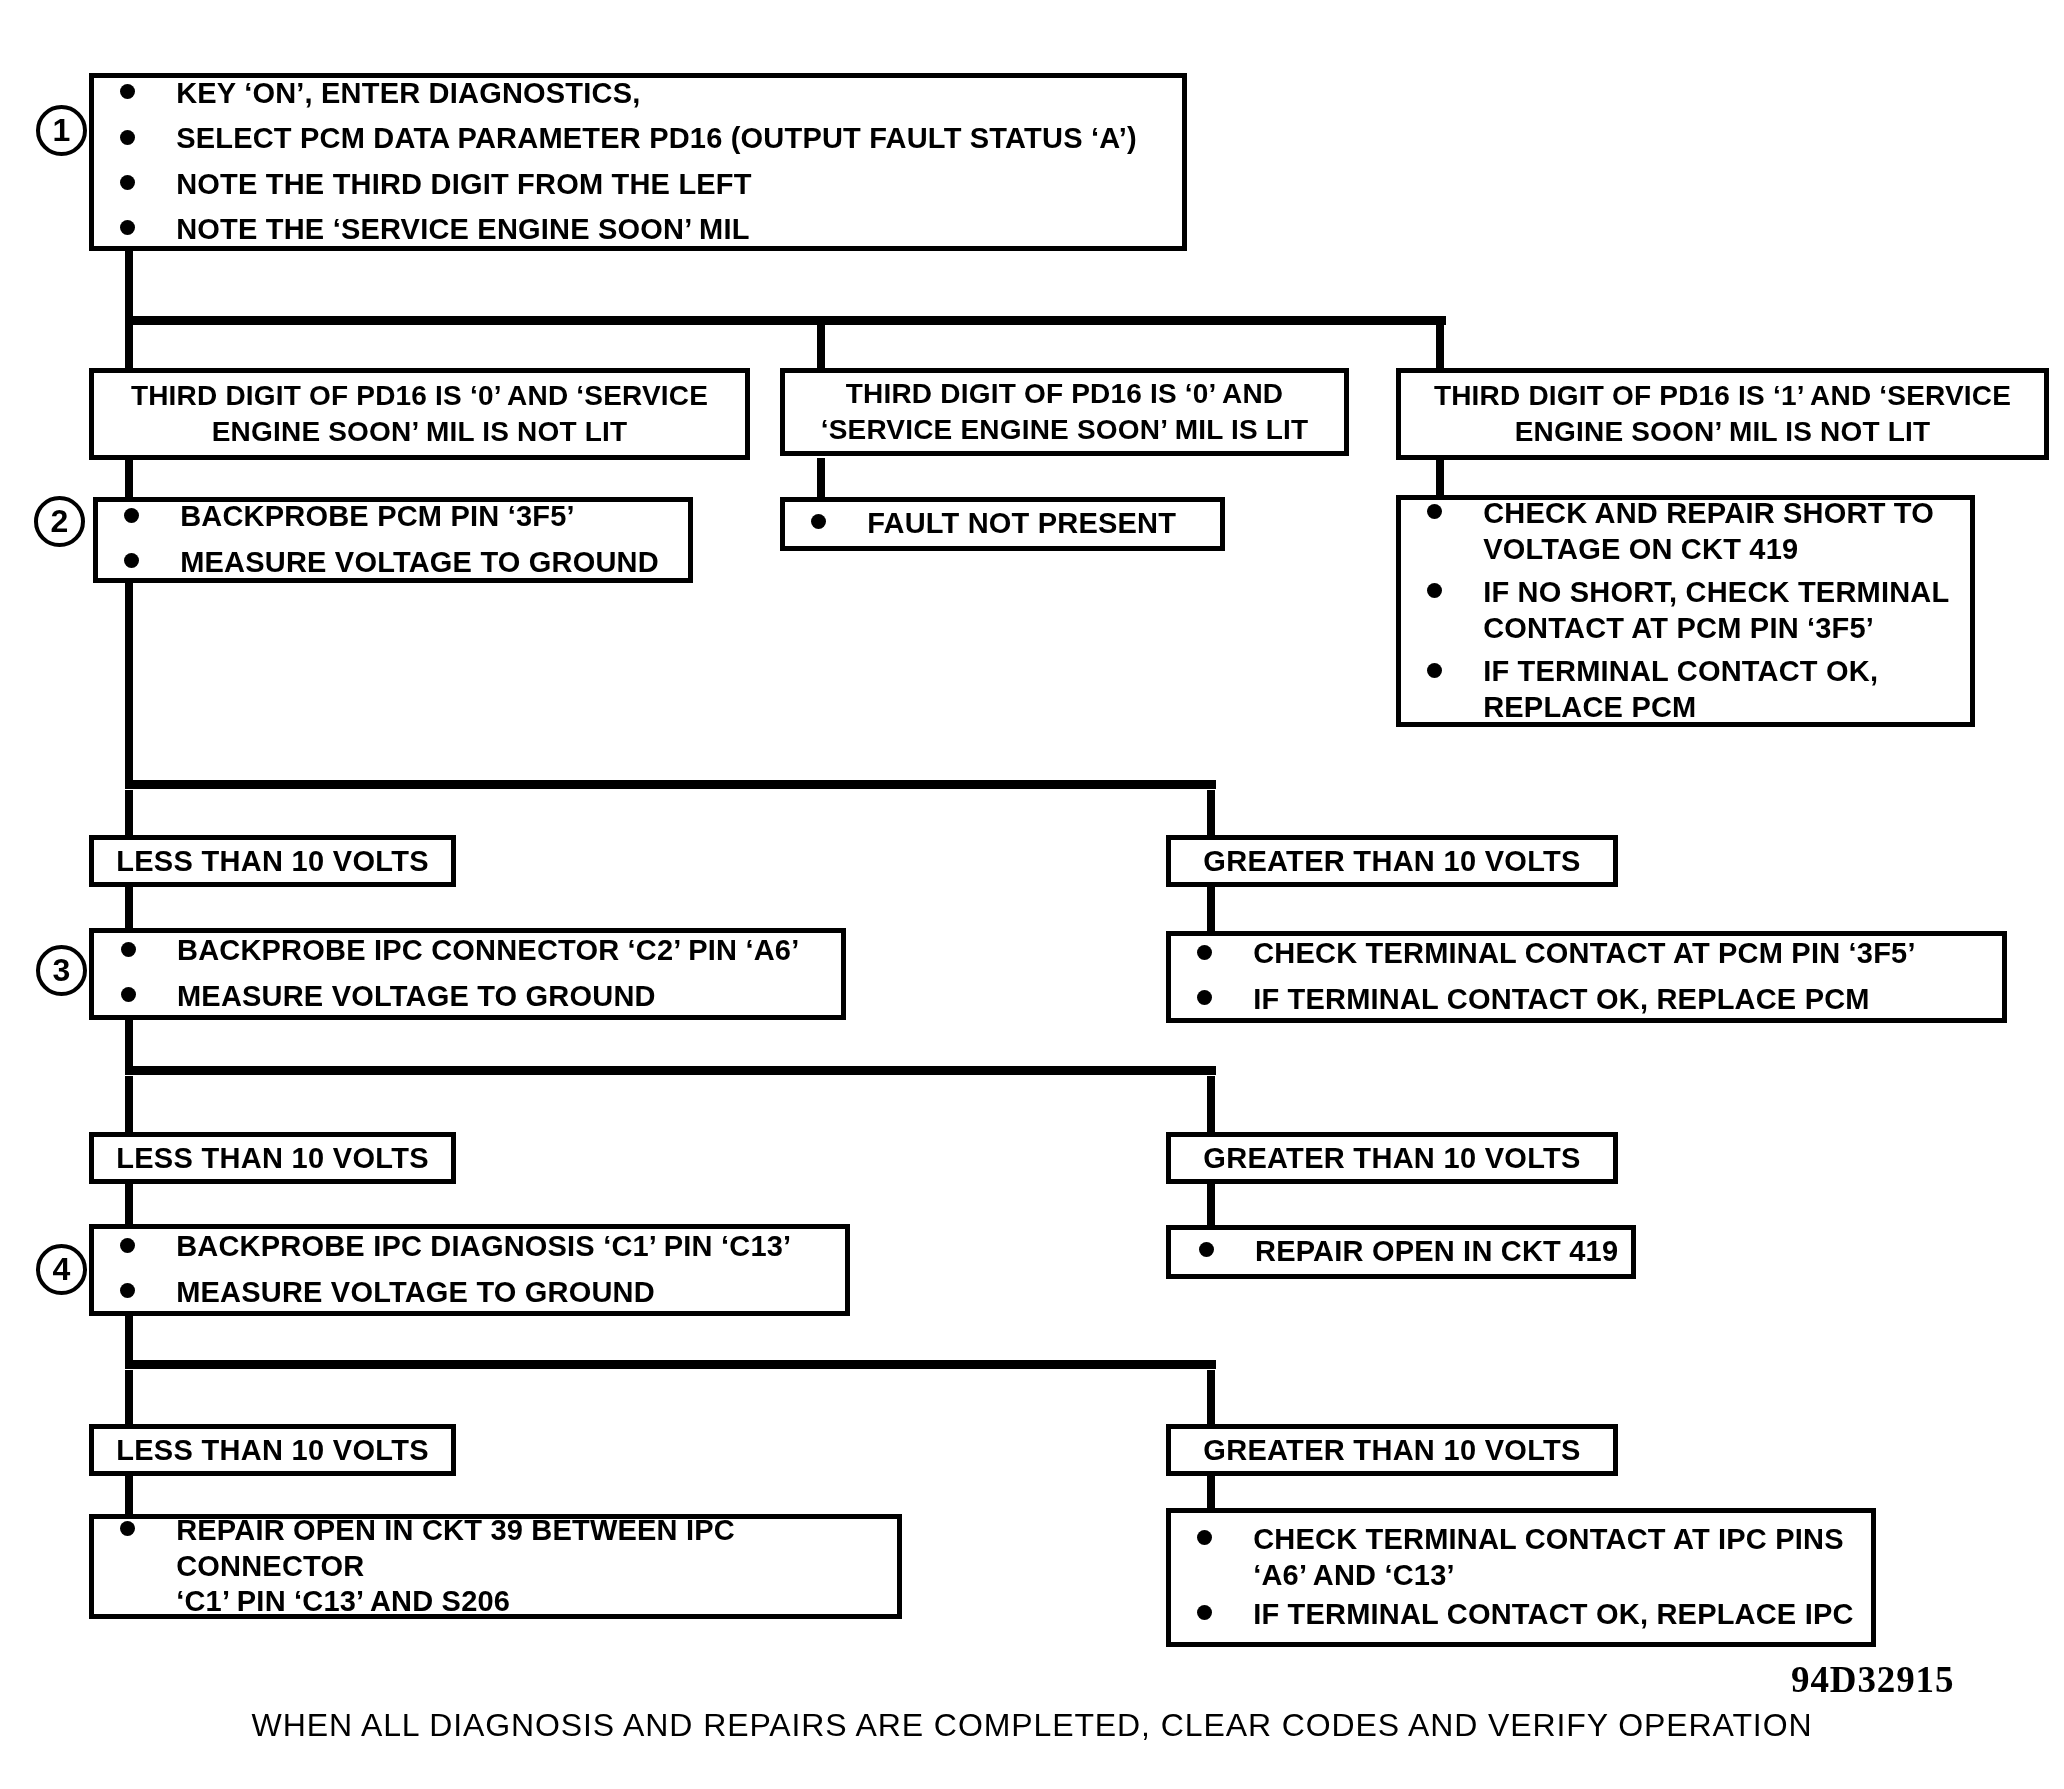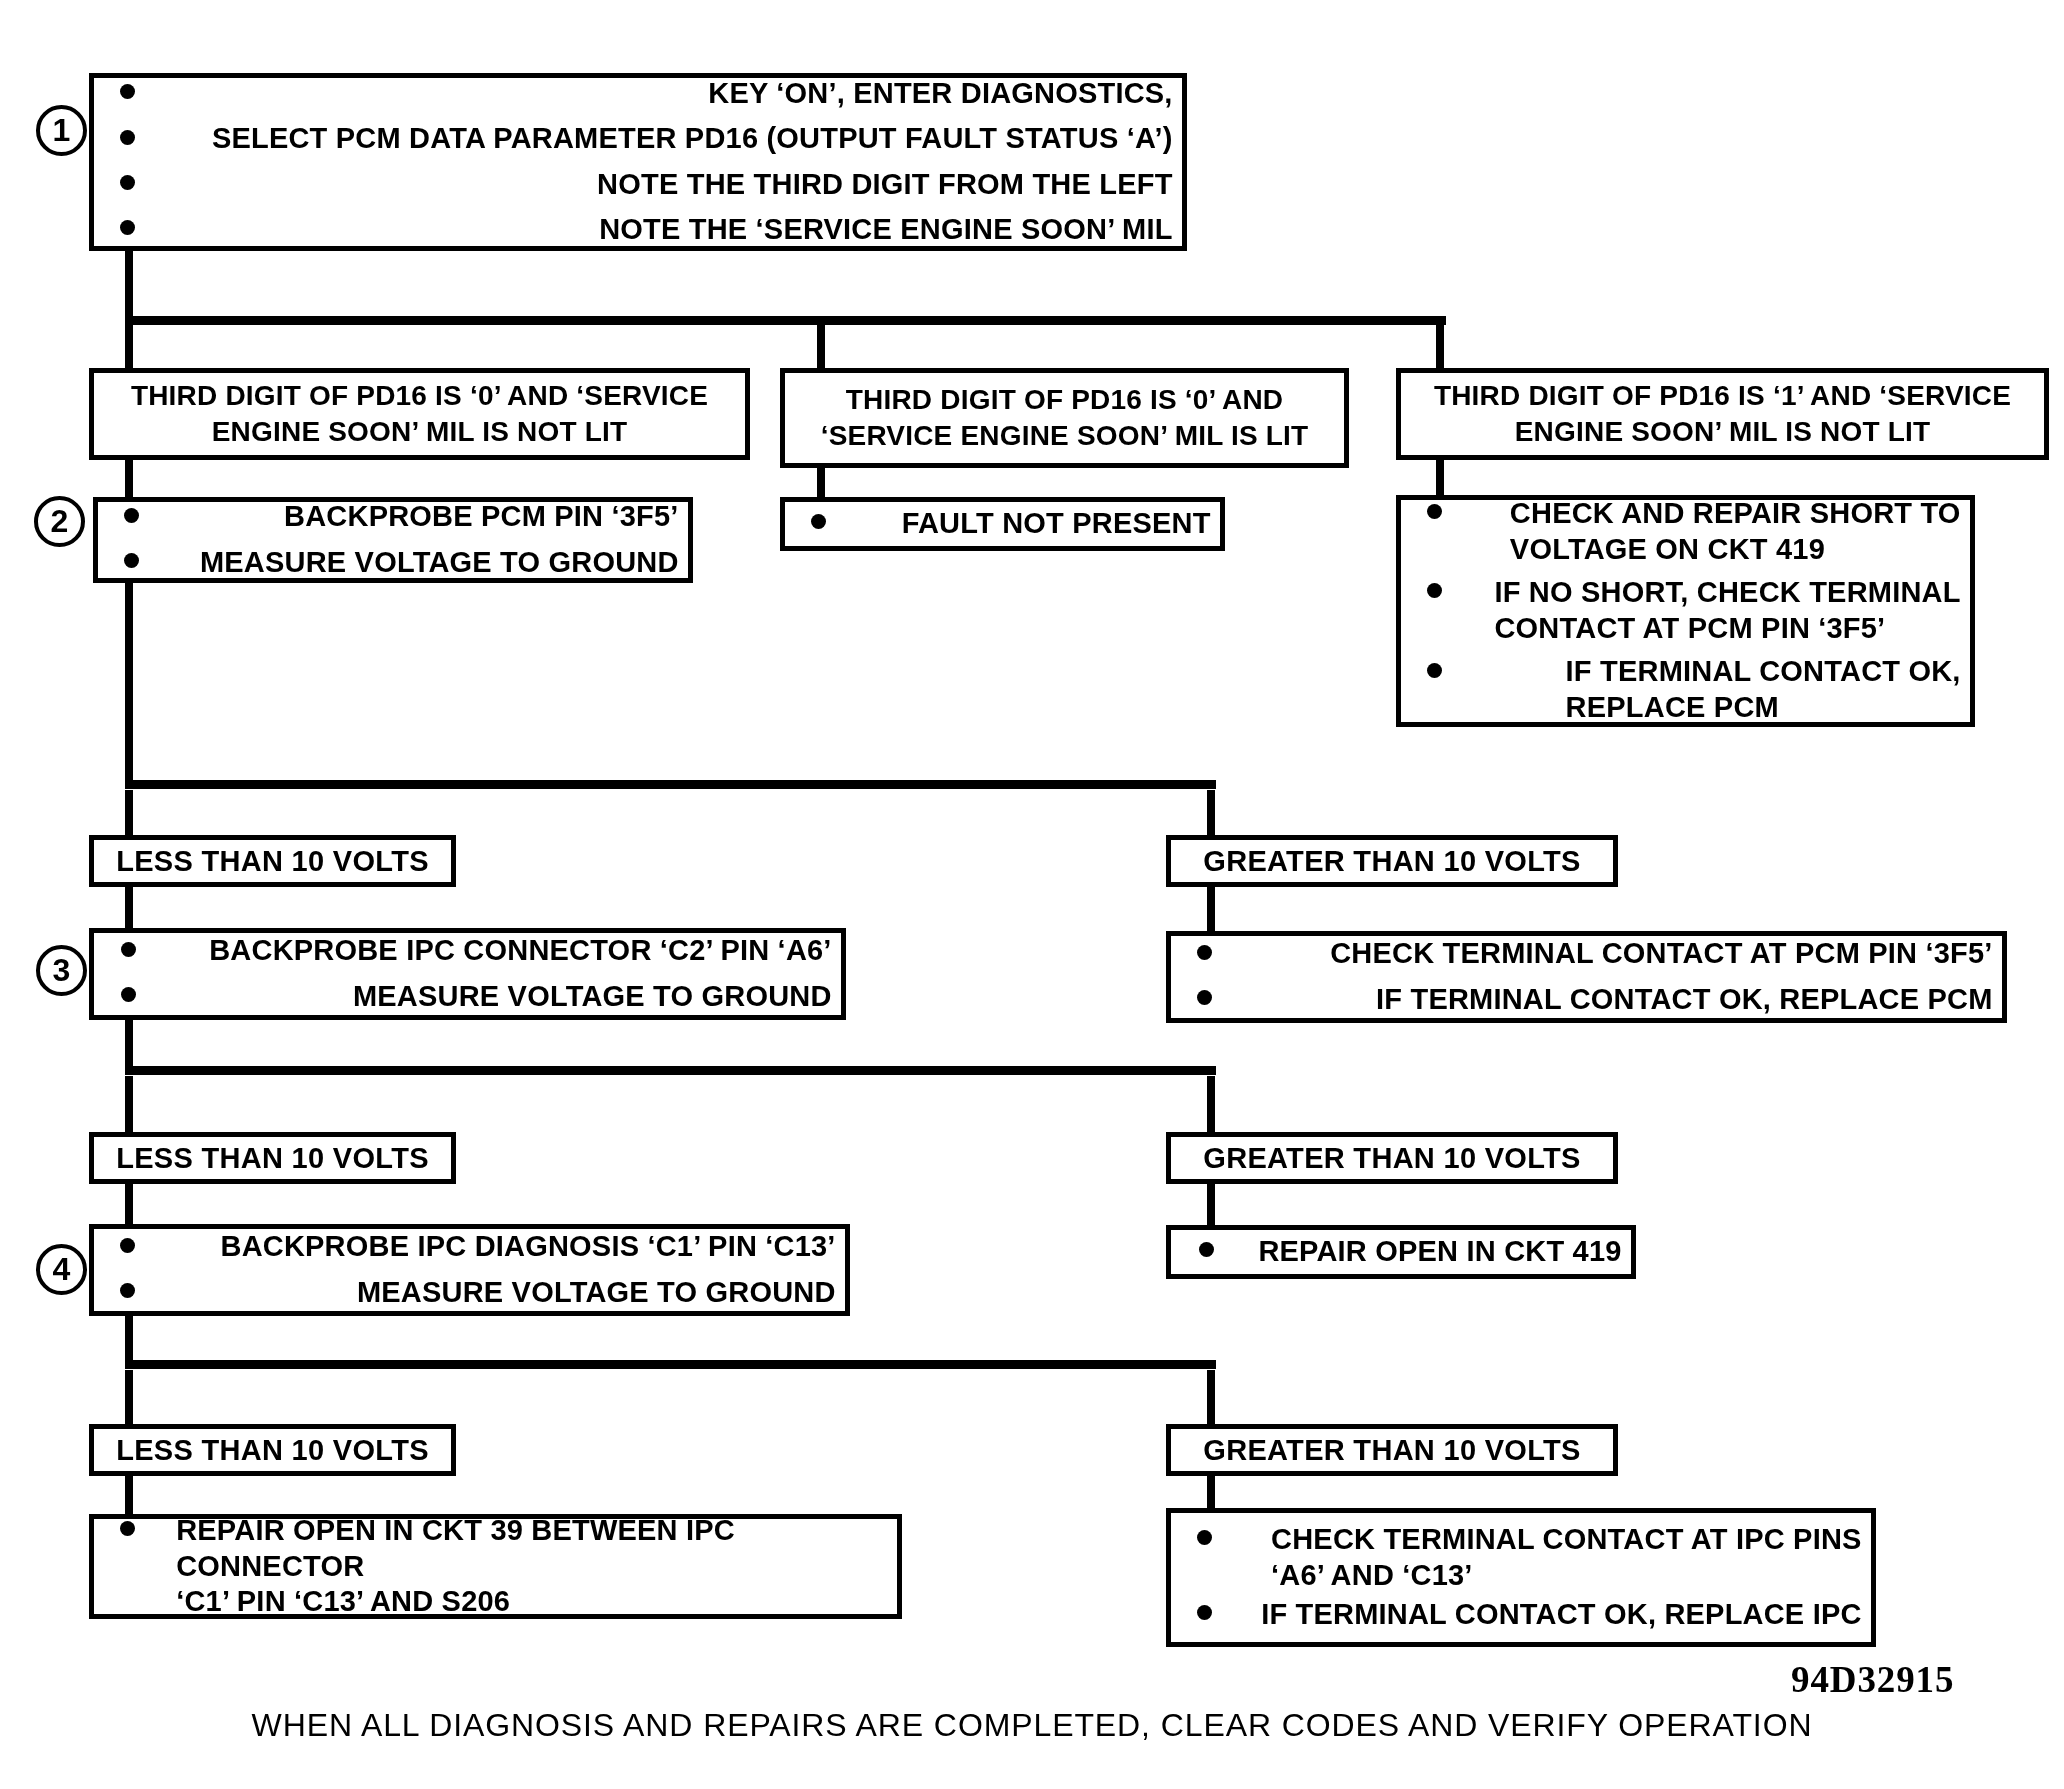--- a/index.html
+++ b/index.html
@@ -9,21 +9,21 @@
     background:#ffffff;
     font-family:"Liberation Sans",sans-serif;
     color:#000;
   }
   .line{position:absolute;background:#000;}
   .box{
     position:absolute;box-sizing:border-box;background:#fff;
     border:5.6px solid #000;font-weight:700;
   }
   .bullets{display:flex;flex-direction:column;justify-content:center;gap:9.4px;padding:9.4px 9.4px 9.4px 11.2px;}
-  .b-row{display:flex;align-items:flex-start;justify-content:space-between;}
+  .b-row{display:flex;align-items:flex-start;}
   .dot{flex:0 0 15px;width:15px;height:15px;border-radius:50%;background:#000;margin:8.4px 41px 0 15px;}
   .b-text{font-size:29px;line-height:1.24;white-space:pre-line;letter-spacing:0.2px;}
   .center-box{display:flex;align-items:center;justify-content:center;text-align:center;
     font-size:28px;line-height:1.3;white-space:pre-line;letter-spacing:0.2px;}
   .volts{display:flex;align-items:center;justify-content:center;font-size:29px;letter-spacing:0.3px;}
   .circle{
     position:absolute;width:51px;height:51px;box-sizing:border-box;border:4.7px solid #000;border-radius:50%;
     background:#fff;display:flex;align-items:center;justify-content:center;
     font-size:32px;font-weight:700;z-index:3;
   }
@@ -88,21 +88,21 @@
       <span class="b-text">NOTE THE THIRD DIGIT FROM THE LEFT</span>
     </div>
     <div class="b-row">
       <span class="dot"></span>
       <span class="b-text">NOTE THE ‘SERVICE ENGINE SOON’ MIL</span>
     </div>
   </div>
 
   <div class="box center-box" style="left:89px;top:368px;width:661px;height:92px;">THIRD DIGIT OF PD16 IS ‘0’ AND ‘SERVICE
 ENGINE SOON’ MIL IS NOT LIT</div>
-  <div class="box center-box" style="left:780px;top:368px;width:569px;height:100px;">THIRD DIGIT OF PD16 IS ‘0’ AND
+  <div class="box center-box" style="left:780px;top:368px;width:569px;height:88px;">THIRD DIGIT OF PD16 IS ‘0’ AND
 ‘SERVICE ENGINE SOON’ MIL IS LIT</div>
   <div class="box center-box" style="left:1396px;top:368px;width:653px;height:92px;">THIRD DIGIT OF PD16 IS ‘1’ AND ‘SERVICE
 ENGINE SOON’ MIL IS NOT LIT</div>
 
   <div class="box bullets" style="left:93px;top:497px;width:600px;height:86px;">
     <div class="b-row">
       <span class="dot"></span>
       <span class="b-text">BACKPROBE PCM PIN ‘3F5’</span>
     </div>
     <div class="b-row">

